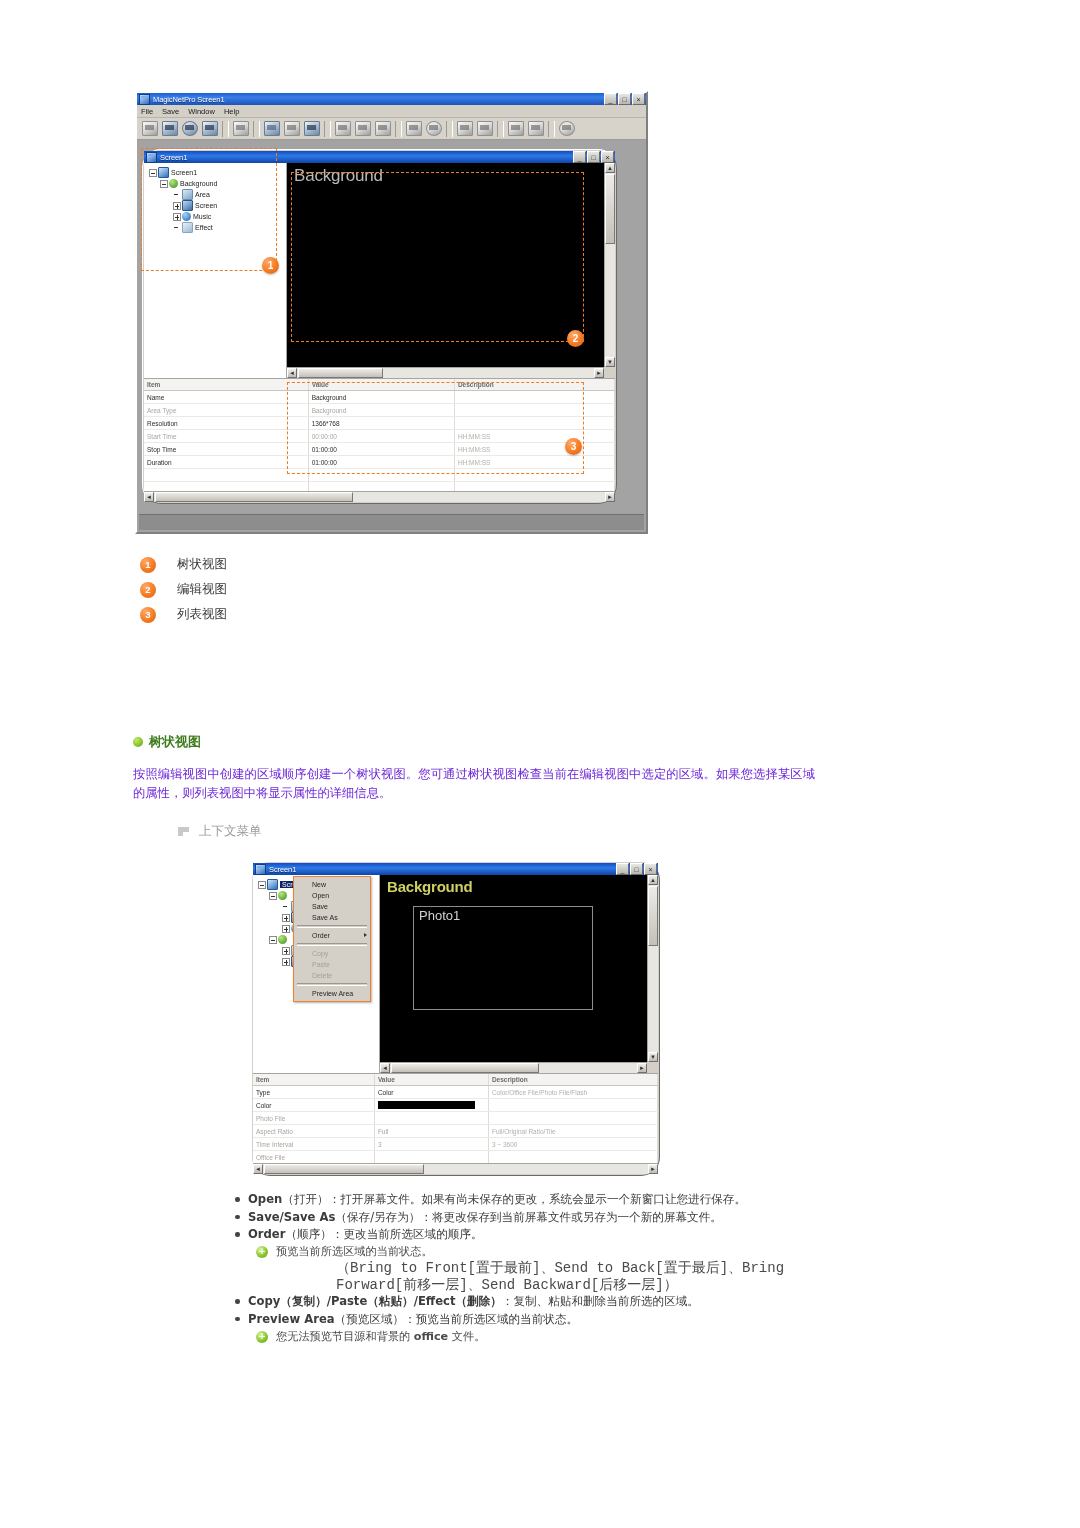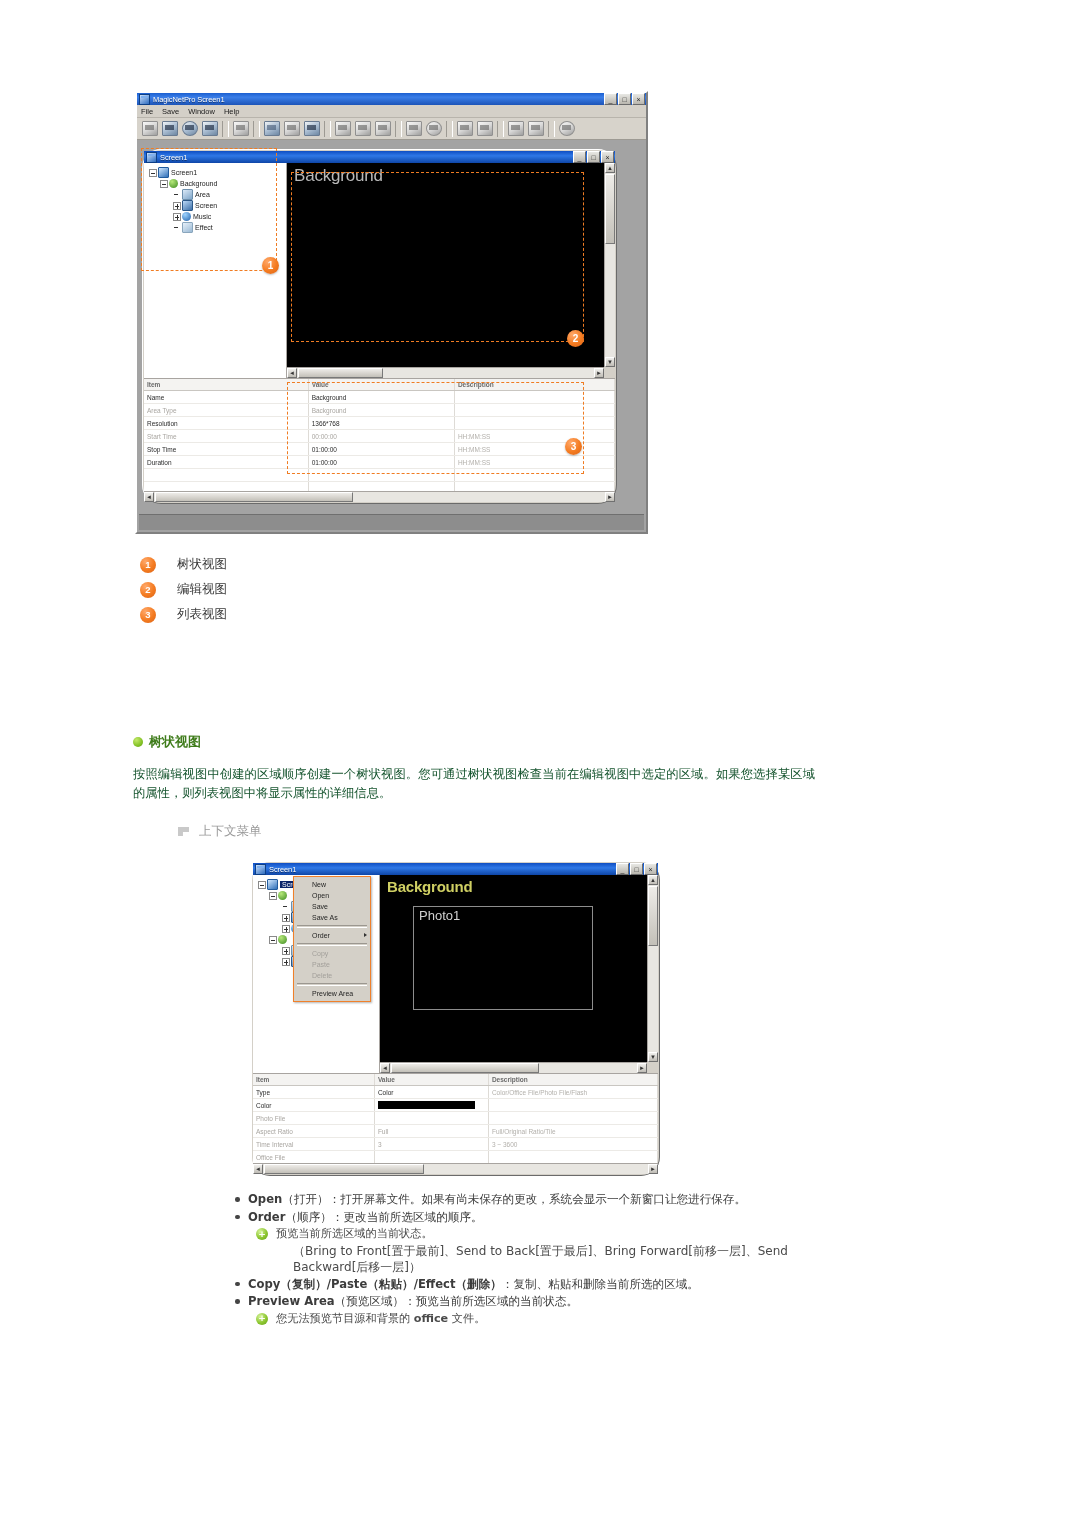--- a/index.html
+++ b/index.html
@@ -348,21 +348,21 @@
     background:radial-gradient(circle at 35% 30%,#c4e96b 0%,#84c226 60%,#5c9a16 100%);
     margin-right:6px;
   }
   .h2row .h2t{
     font-size:13px; font-weight:bold; color:#3f7c1b;
     font-family:"DejaVu Sans", sans-serif;
   }
 
   .para{
     position:absolute; left:133px; top:765px; width:682px;
-    font-size:12.3px; line-height:19px; color:#14532d;
+    font-size:12.3px; line-height:19px; color:#6d28d9;
     font-family:"DejaVu Sans", sans-serif;
     text-align:justify;
   }
 
   .subhead{
     position:absolute; left:178px; top:823px;
     display:flex; align-items:center;
   }
   .subhead .flag{
     width:11px; height:9px;
@@ -403,24 +403,25 @@
   }
   .sub-note .plus{
     position:absolute; left:0; top:2px;
     width:12px; height:12px; border-radius:50%;
     background:radial-gradient(circle at 35% 30%,#d6f49a 0%,#8cc630 55%,#63a019 100%);
     color:#fff; font-size:9px; font-weight:bold;
     display:flex; align-items:center; justify-content:center;
     line-height:1;
   }
   .sub-cont{
-    margin-left:17px;
-    font-size:12px;
+    margin-left:60px;
+    font-size:14px;
     line-height:16.6px;
     text-indent:0;
+    font-family:Liberation Mono, monospace;
   }
   .en{ font-family:"DejaVu Sans", sans-serif; }
 </style>
 </head>
 <body>
 
 <div class="page">
 
   <div class="win" style="left:135px; top:91px; width:513px; height:443px;">
 
@@ -845,20 +846,23 @@
     <div class="mi">Preview Area</div>
   </div>
 
   <div class="bullets">
 
 
     <div class="bl">
       <b class="en">Open</b><span>（打开）</span><span>：打开屏幕文件。如果有尚未保存的更改，系统会显示一个新窗口让您进行保存。</span>
     </div>
 
+    <div class="bl">
+      <b class="en">Save/Save As</b><span>（保存/另存为）</span><span>：将更改保存到当前屏幕文件或另存为一个新的屏幕文件。</span>
+    </div>
 
     <div class="bl">
       <b class="en">Order</b><span>（顺序）</span><span>：更改当前所选区域的顺序。</span>
     </div>
 
     <div class="sub-note">
       <span class="plus">+</span>
       <span>预览当前所选区域的当前状态。</span>
       <div class="sub-cont">（Bring to Front[置于最前]、Send to Back[置于最后]、Bring Forward[前移一层]、Send Backward[后移一层]）</div>
     </div>

